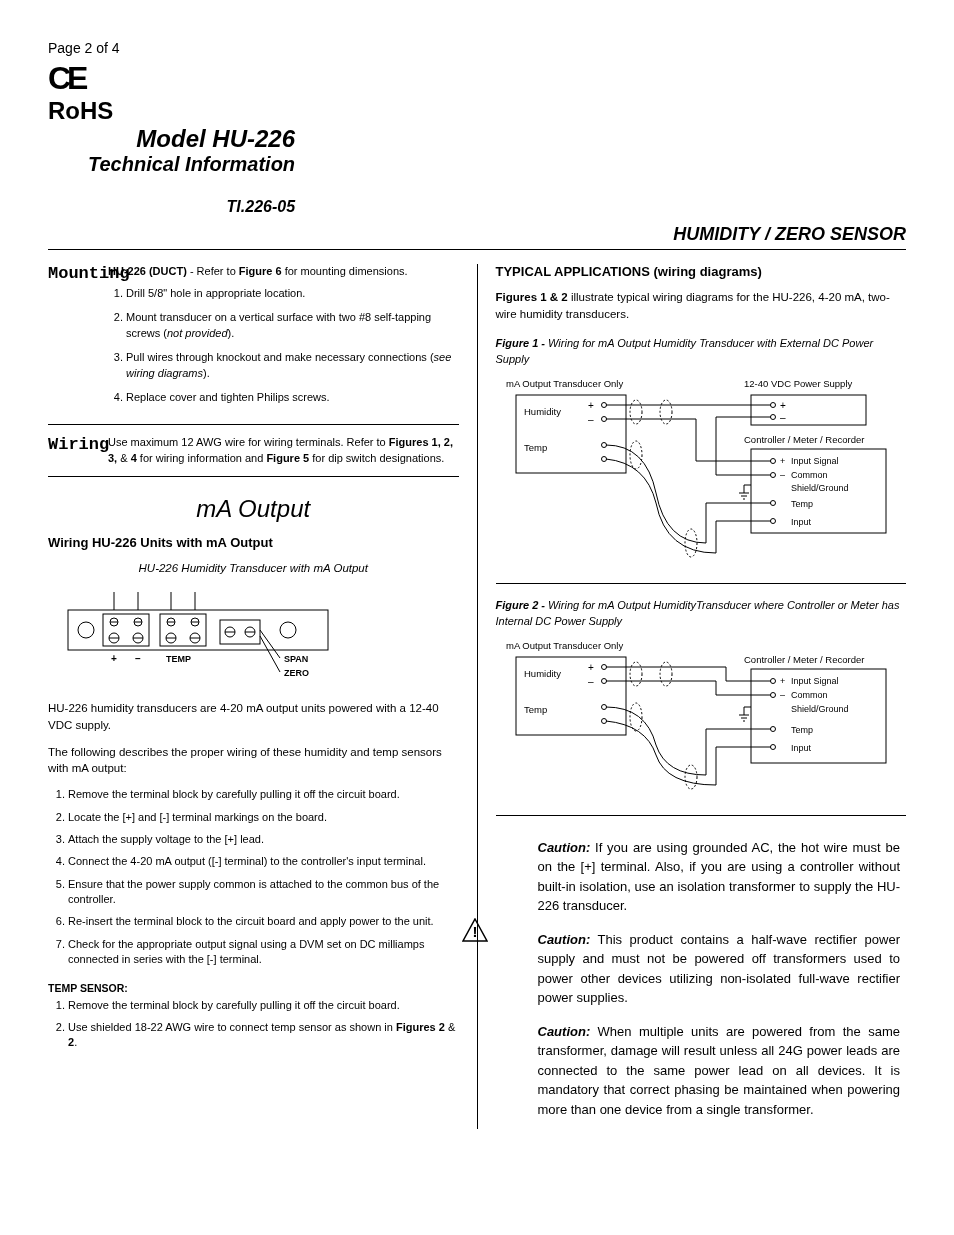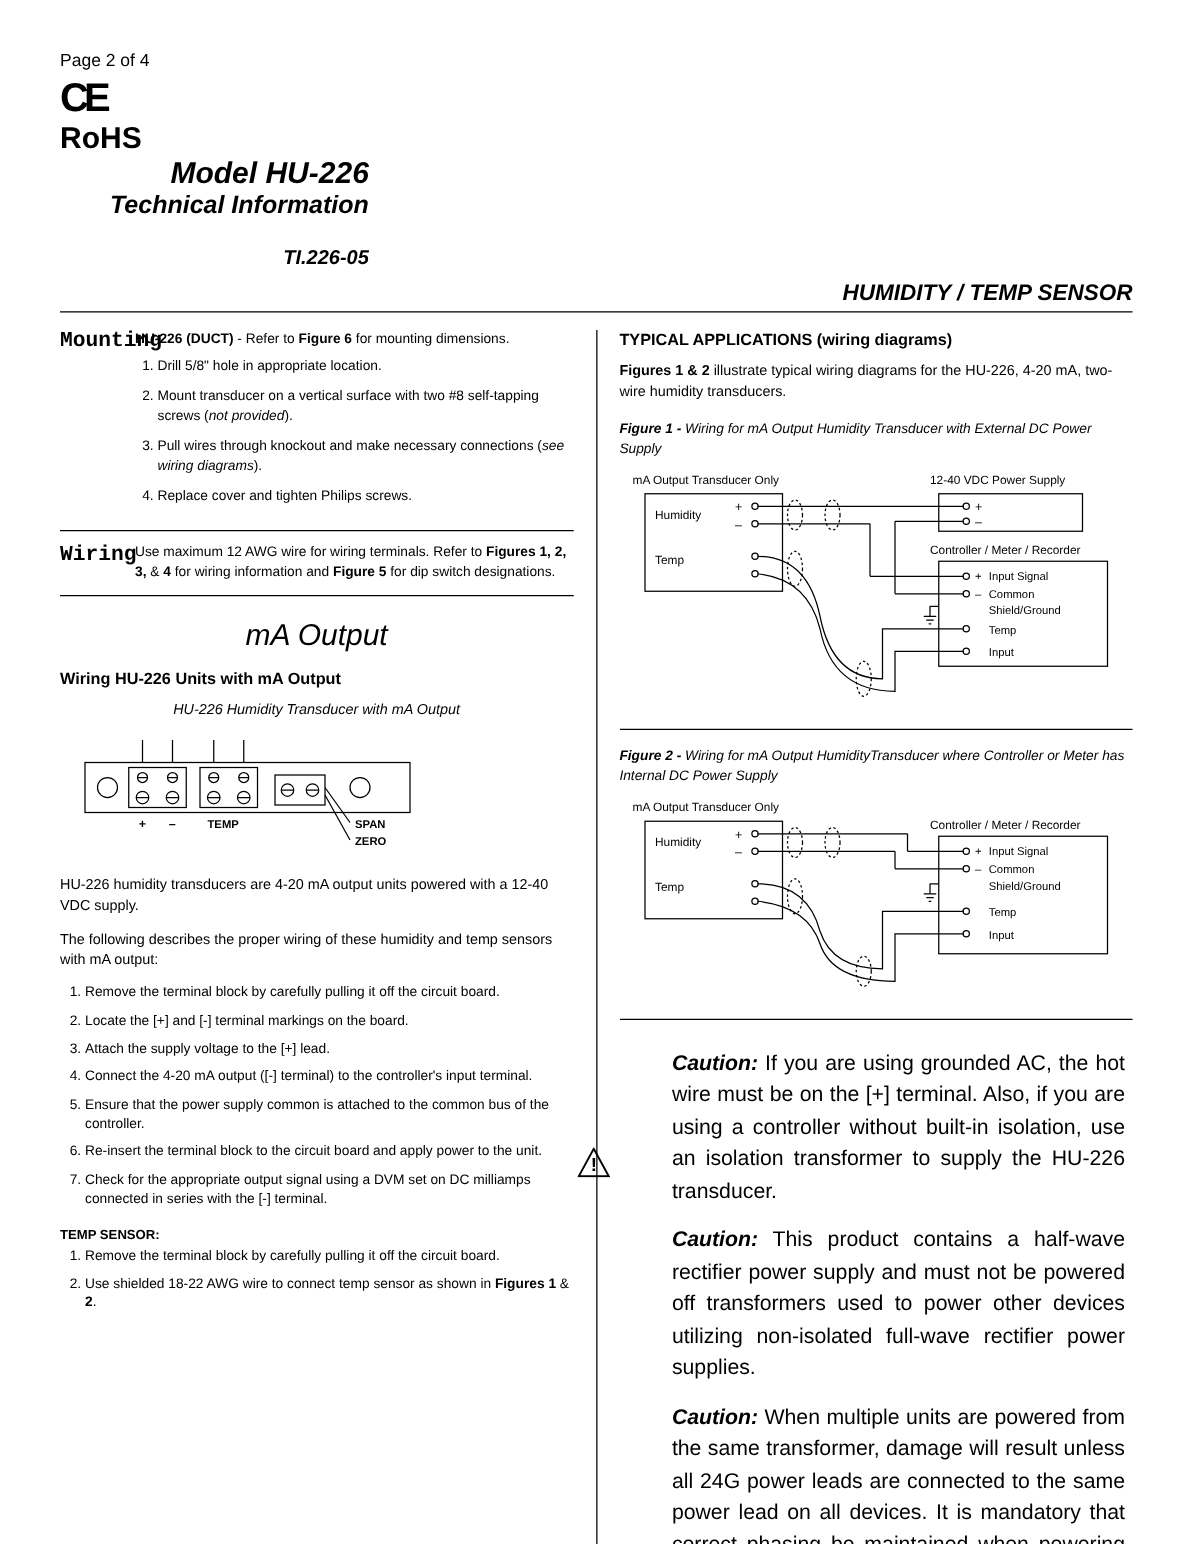--- a/index.html
+++ b/index.html
@@ -43,21 +43,21 @@
   .fig-caption { font-style: italic; text-align: center; font-size: 11.5px; margin: 8px 0 4px 0; }
   .para { font-size: 11.5px; line-height: 1.45; margin: 10px 0; }
   .sub-h { font-size: 10.5px; font-weight: bold; margin-top: 14px; margin-bottom: 4px;}
   ol.steps { font-size: 11px; padding-left: 20px; margin: 4px 0; }
   ol.steps li { margin-bottom: 7px; line-height: 1.4; }
   .right-h { font-size: 13px; font-weight: bold; margin-bottom: 10px; }
   .fig-title { font-size: 11px; margin: 14px 0 6px 0; line-height:1.4;}
   .fig-title .b { font-weight: bold; font-style: italic; }
   .fig-title .i { font-style: italic; }
   .caution-block { border: 0.5px solid #000; border-left:none; border-right:none; padding: 10px 6px; margin: 12px 0 0 36px; position: relative; }
-  .caution-block .cp { font-size: 17px; line-height: 1.5; text-align: justify; margin: 0 0 14px 0; }
+  .caution-block .cp { font-size: 13px; line-height: 1.5; text-align: justify; margin: 0 0 14px 0; }
   .caution-block .cp:last-child { margin-bottom: 0; }
   .caution-block .ci { font-style: italic; font-weight: bold; }
   .warn-icon { position: absolute; left: -34px; top: 90px; font-size: 22px; }
   svg { display: block; }
   .diagram-box { margin: 6px 0 6px 0; }
 </style>
 </head>
 <body>
 
 <div class="header-row">
@@ -67,21 +67,21 @@
       <div class="ce">CE</div>
       <div class="rohs">RoHS</div>
     </div>
   </div>
   <div class="title-block">
     <div class="model">Model HU-226</div>
     <div class="sub">Technical Information</div>
     <div class="doc">TI.226-05</div>
   </div>
 </div>
-<div class="sensor-title">HUMIDITY / TEMP SENSOR</div>
+<div class="sensor-title">HUMIDITY / ZERO SENSOR</div>
 <hr class="top">
 
 <div class="cols">
 
   <div class="col left">
 
     <div class="section-row">
       <div class="section-label">Mounting</div>
       <div class="section-body">
         <span><b>HU-226 (DUCT)</b><span> - Refer to </span><b>Figure 6</b><span> for mounting dimensions.</span></span>
@@ -167,21 +167,21 @@
       <li>Connect the 4-20 mA output ([-] terminal) to the controller's input terminal.</li>
       <li>Ensure that the power supply common is attached to the common bus of the controller.</li>
       <li>Re-insert the terminal block to the circuit board and apply power to the unit.</li>
       <li>Check for the appropriate output signal using a DVM set on DC milliamps connected in series with the [-] terminal.</li>
     </ol>
 
     <div class="sub-h">TEMP SENSOR:</div>
     <ol class="steps">
       <li>Remove the terminal block by carefully pulling it off the circuit board.</li>
       <li>
-        <span>Use shielded 18-22 AWG wire to connect temp sensor as shown in </span><b>Figures 1</b><span> &amp; </span><b>2</b><span>.</span>
+        <span>Use shielded 18-22 AWG wire to connect temp sensor as shown in </span><b>Figures 2</b><span> &amp; </span><b>2</b><span>.</span>
       </li>
     </ol>
   </div>
 
   <div class="col right">
     <div class="right-h">TYPICAL APPLICATIONS (wiring diagrams)</div>
     <div class="para">
       <b>Figures 1 &amp; 2</b><span> illustrate typical wiring diagrams for the HU-226, 4-20 mA, two-wire humidity transducers.</span>
     </div>
 

